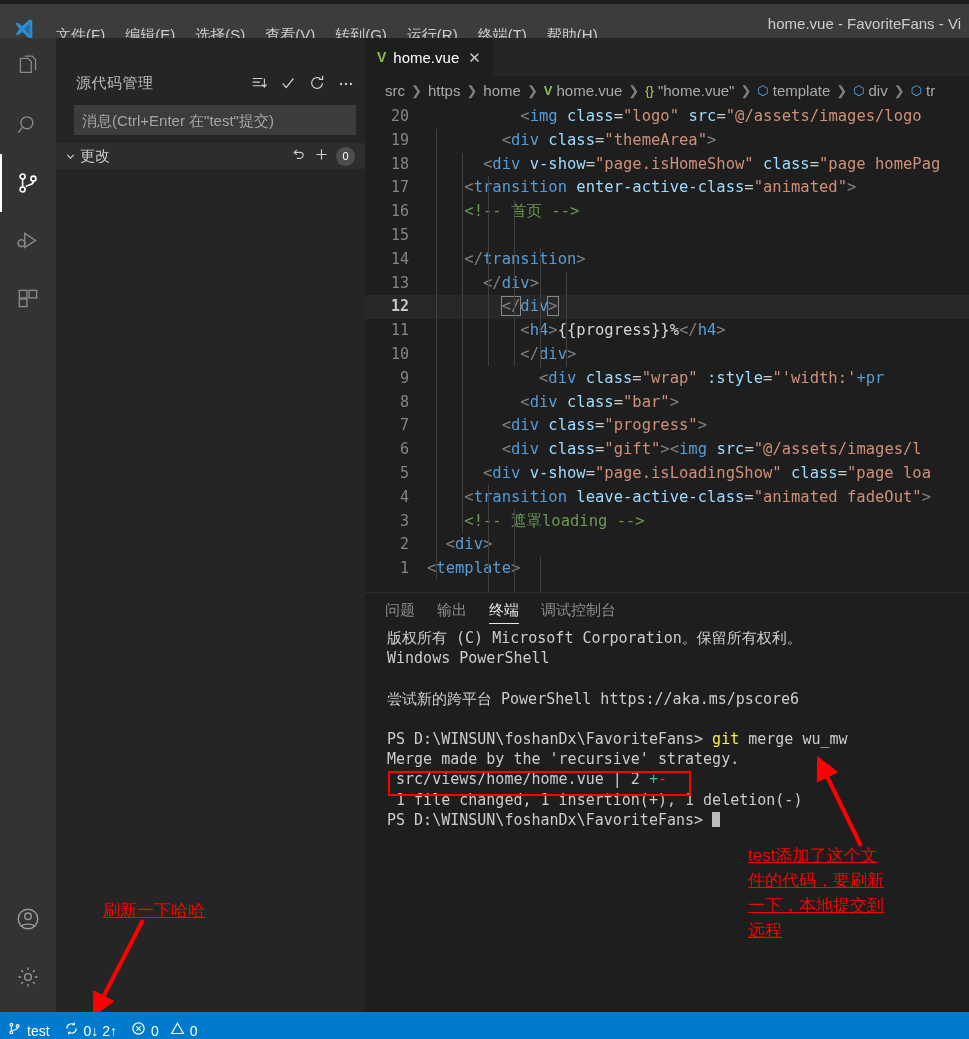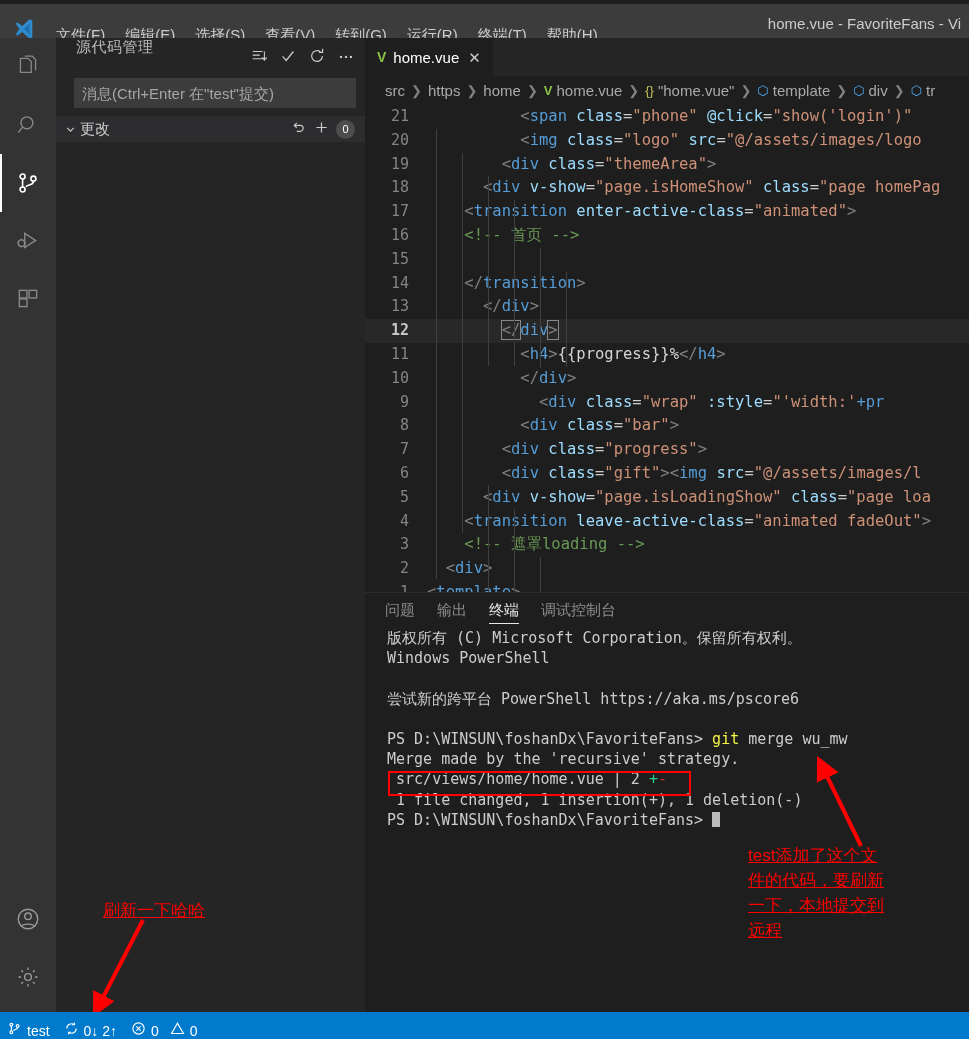--- a/index.html
+++ b/index.html
@@ -47,22 +47,22 @@
     content: ""; position: absolute; left: 0; top: 0; width: 2px; height: 58px; background: #ffffff;
   }
   .act-bottom { position: absolute; left: 0; bottom: 6px; width: 56px; }
 
   
   .sidebar {
     position: absolute; left: 56px; top: 38px; width: 309px; height: 974px;
     background: #252526;
   }
   .scm-header {
-    height: 36px; display: flex; 
-    padding-left: 20px; padding-right: 6px;
+    height: 36px; display: flex; align-items: center;
+    padding-left: 20px; padding-right: 6px; margin-top: 27px;
   }
   .scm-title {
     font-size: 15px; color: #bbbbbb; letter-spacing: .5px; flex: 1;
   }
   .scm-actions { display: flex; align-items: center; gap: 3px; }
   .scm-act { width: 26px; height: 26px; display: flex; align-items: center; justify-content: center; }
   .scm-input-wrap { padding: 4px 9px 6px 18px; }
   .scm-input {
     width: 100%; height: 30px; background: #3c3c3c; border: 1px solid #3c3c3c;
     color: #cccccc; font-size: 15px; padding: 2px 7px;
@@ -384,21 +384,20 @@
         <span>div</span>
       </span>
       <span class="bc-sep">❯</span>
       <span class="bc-item">
         <span class="bc-sym sym-blue">⬡</span>
         <span>tr</span>
       </span>
     </div>
 
     <div class="code" id="code-view">
-        <div class="code-line"><span class="ln">21</span><span class="lt">          <span class="t-punc">&lt;</span><span class="t-tag">span</span> <span class="t-attr">class</span><span class="t-plain">=</span><span class="t-str">"phone"</span> <span class="t-attr">@click</span><span class="t-plain">=</span><span class="t-str">"show('login')"</span></span></div>
         <div class="code-line"><span class="ln">20</span><span class="lt">          <span class="t-punc">&lt;</span><span class="t-tag">img</span> <span class="t-attr">class</span><span class="t-plain">=</span><span class="t-str">"logo"</span> <span class="t-attr">src</span><span class="t-plain">=</span><span class="t-str">"</span><span class="t-link">@/assets/images/logo</span></span></div>
         <div class="code-line"><span class="ln">19</span><span class="lt">        <span class="t-punc">&lt;</span><span class="t-tag">div</span> <span class="t-attr">class</span><span class="t-plain">=</span><span class="t-str">"themeArea"</span><span class="t-punc">&gt;</span></span></div>
         <div class="code-line"><span class="ln">18</span><span class="lt">      <span class="t-punc">&lt;</span><span class="t-tag">div</span> <span class="t-attr">v-show</span><span class="t-plain">=</span><span class="t-str">"page.isHomeShow"</span> <span class="t-attr">class</span><span class="t-plain">=</span><span class="t-str">"page homePag</span></span></div>
         <div class="code-line"><span class="ln">17</span><span class="lt">    <span class="t-punc">&lt;</span><span class="t-tag">transition</span> <span class="t-attr">enter-active-class</span><span class="t-plain">=</span><span class="t-str">"animated"</span><span class="t-punc">&gt;</span></span></div>
         <div class="code-line"><span class="ln">16</span><span class="lt">    <span class="t-cmt">&lt;!-- 首页 --&gt;</span></span></div>
         <div class="code-line"><span class="ln">15</span><span class="lt"></span></div>
         <div class="code-line"><span class="ln">14</span><span class="lt">    <span class="t-punc">&lt;/</span><span class="t-tag">transition</span><span class="t-punc">&gt;</span></span></div>
         <div class="code-line"><span class="ln">13</span><span class="lt">      <span class="t-punc">&lt;/</span><span class="t-tag">div</span><span class="t-punc">&gt;</span></span></div>
         <div class="code-line current"><span class="ln">12</span><span class="lt">        <span class="t-punc bracket-box">&lt;/</span><span class="t-tag">div</span><span class="t-punc bracket-box">&gt;</span></span></div>
         <div class="code-line"><span class="ln">11</span><span class="lt">          <span class="t-punc">&lt;</span><span class="t-tag">h4</span><span class="t-punc">&gt;</span><span class="t-txt">{{progress}}%</span><span class="t-punc">&lt;/</span><span class="t-tag">h4</span><span class="t-punc">&gt;</span></span></div>

